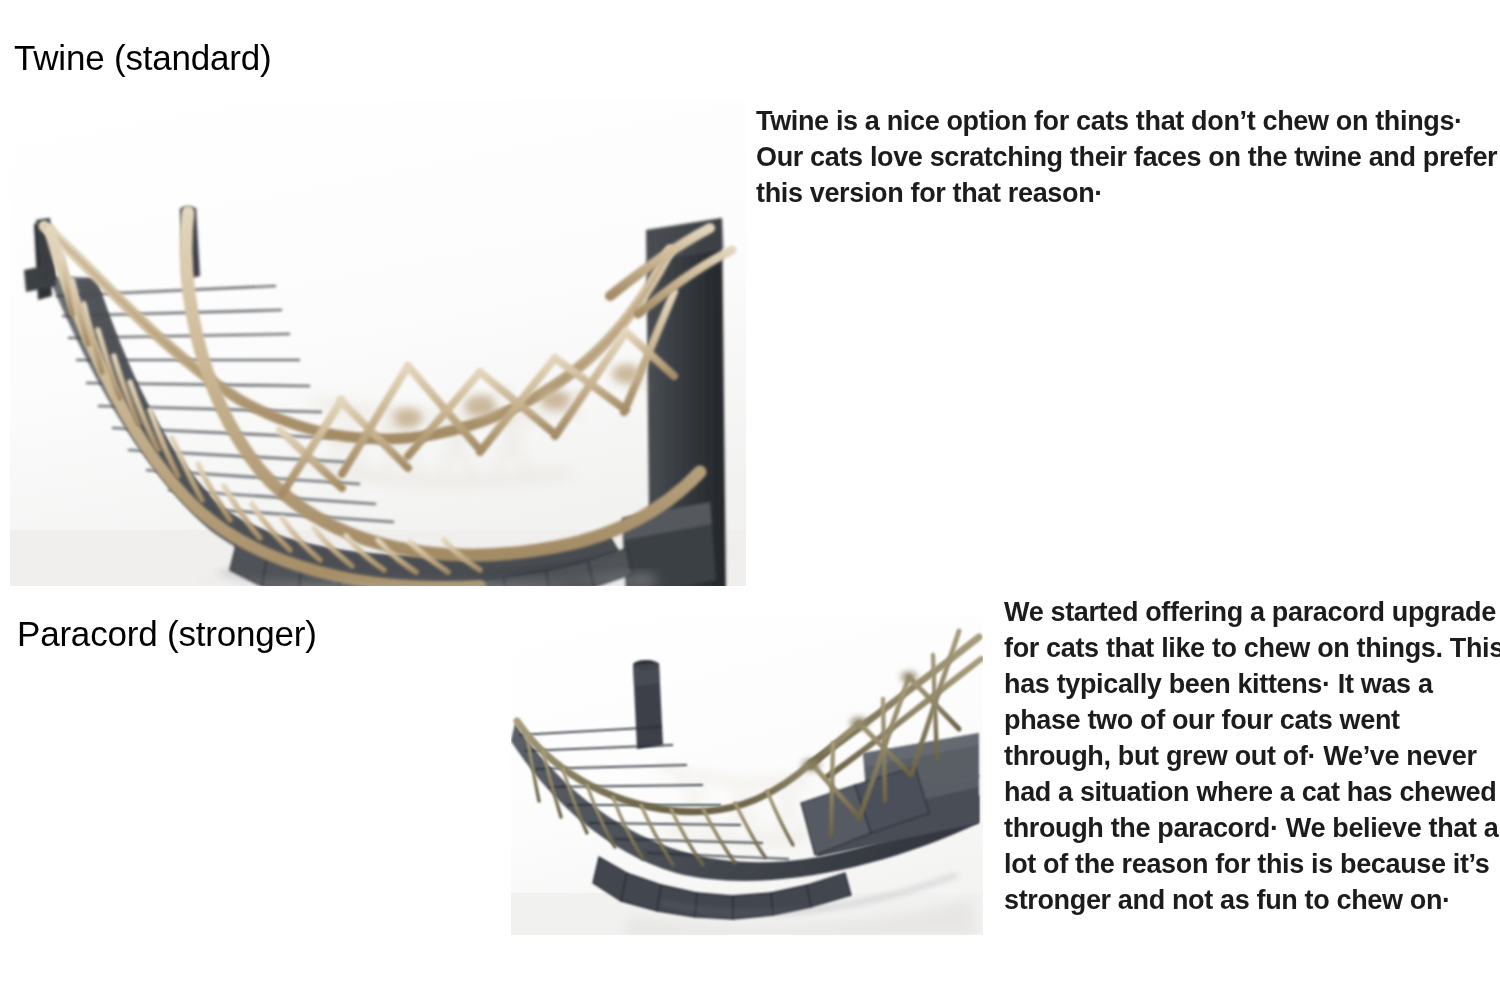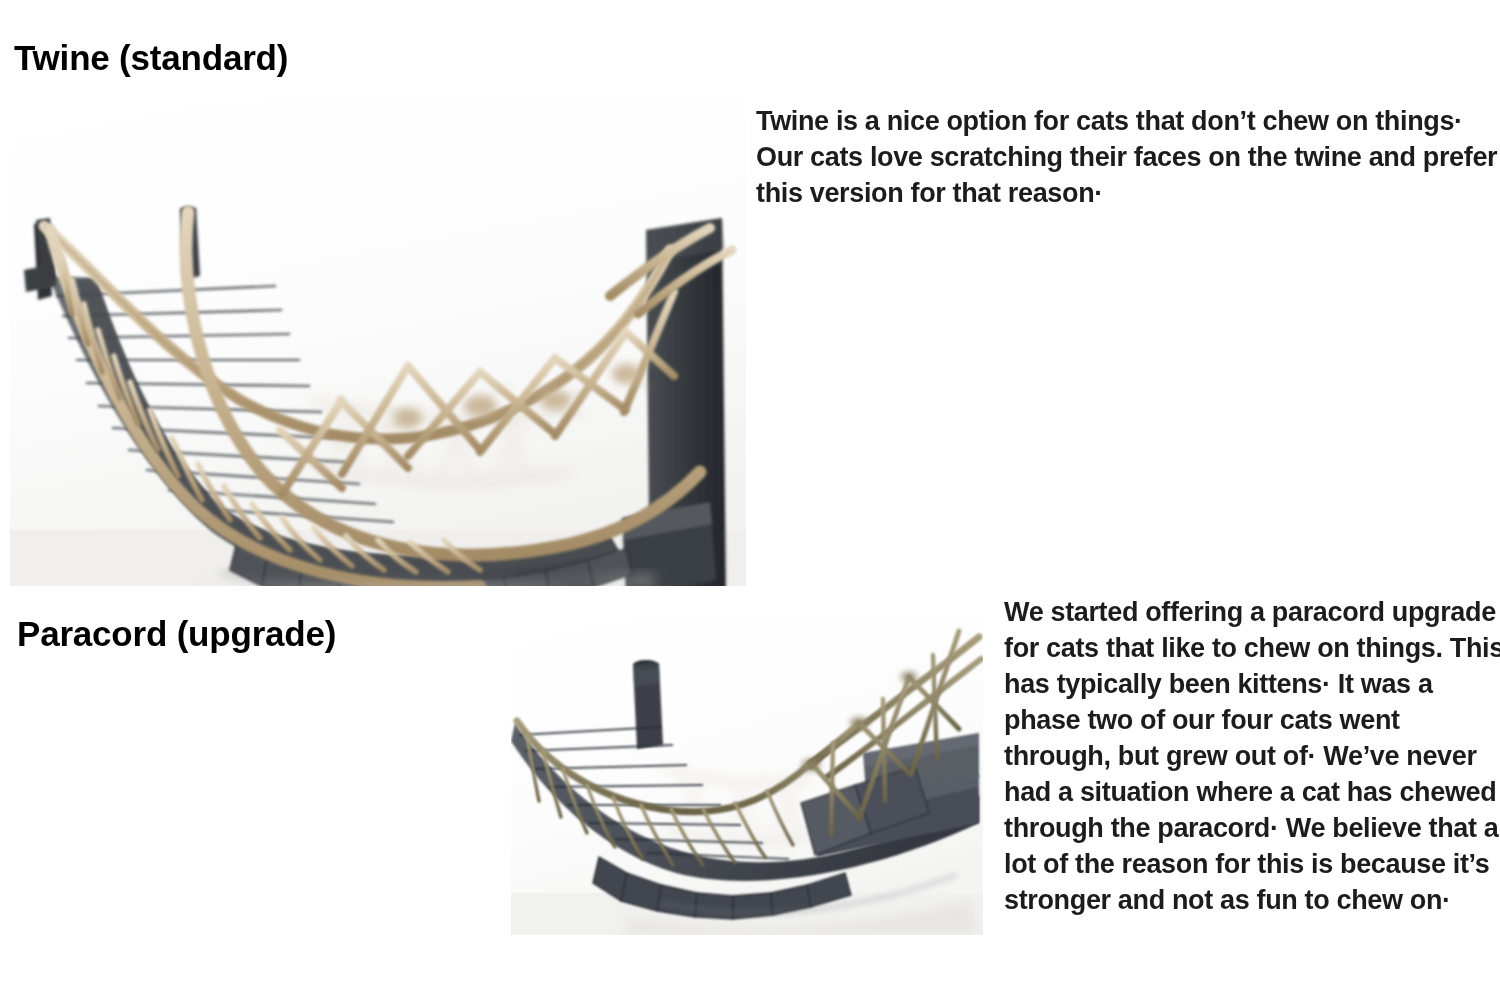--- a/index.html
+++ b/index.html
@@ -12,21 +12,21 @@
     height: 1000px;
     position: relative;
     overflow: hidden;
     font-family: "Liberation Sans", sans-serif;
   }
 
   
   .section-heading {
     position: absolute;
     font-family: "Liberation Sans", sans-serif;
-    font-weight: bold;
+    font-weight: normal;
     color: #000000;
     white-space: nowrap;
     letter-spacing: -0.2px;
   }
   #heading-twine {
     left: 14px;
     top: 38px;
     font-size: 35px;
   }
   #heading-paracord {
@@ -292,21 +292,21 @@
     </g>
 
     <g filter="url(#blurT3)" opacity="0.45">
       <path d="M200 482 C 340 506, 500 500, 640 474 L 648 486 L 190 486 Z" fill="#d6d4d0"></path>
     </g>
   </svg>
 </div>
 
 <div class="body-copy" id="copy-twine">Twine is a nice option for cats that don’t chew on things· Our cats love scratching their faces on the twine and prefer this version for that reason·</div>
 
-<div class="section-heading" id="heading-paracord">Paracord (upgrade)</div>
+<div class="section-heading" id="heading-paracord">Paracord (stronger)</div>
 
 <div class="photo" id="photo-paracord">
   <svg viewBox="0 0 472 318" preserveAspectRatio="none" aria-hidden="true">
     <defs>
       <linearGradient id="bgP" x1="0" y1="0" x2="0.4" y2="1">
         <stop offset="0%" stop-color="#ffffff"></stop>
         <stop offset="60%" stop-color="#fcfcfc"></stop>
         <stop offset="100%" stop-color="#f4f4f3"></stop>
       </linearGradient>
       <linearGradient id="slatP" x1="0" y1="0" x2="1" y2="0.3">

